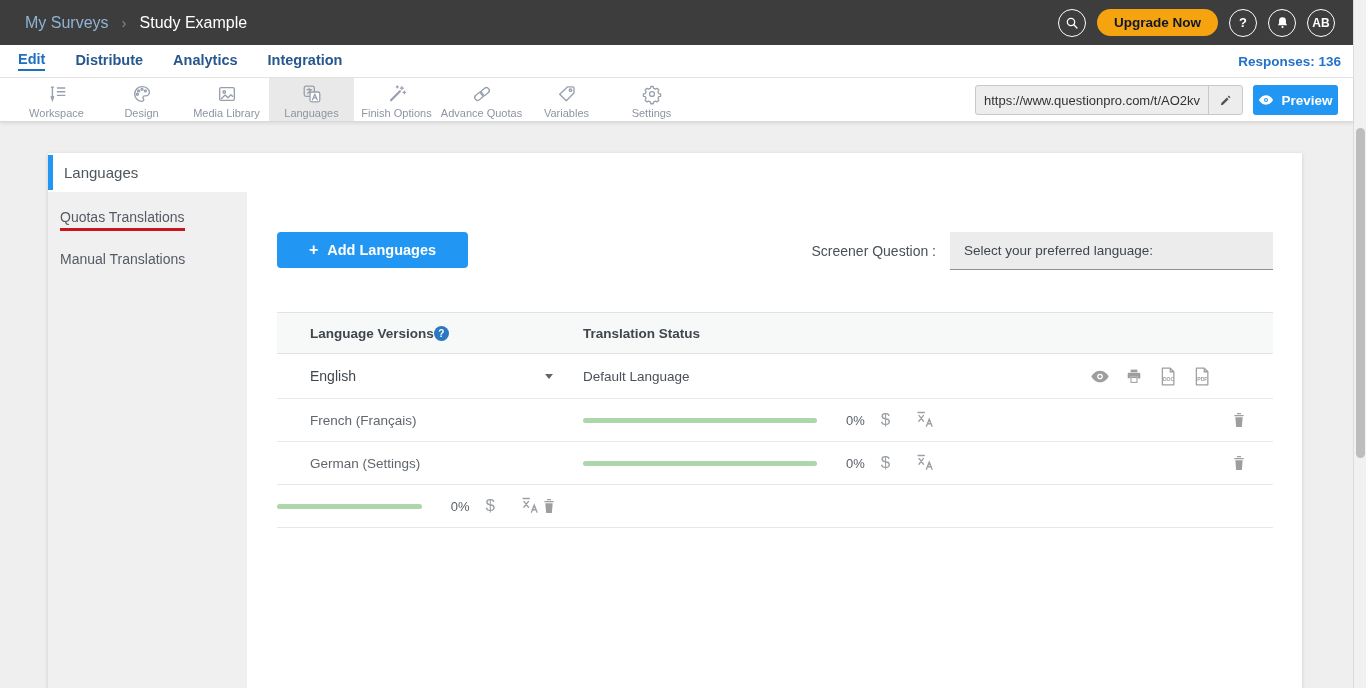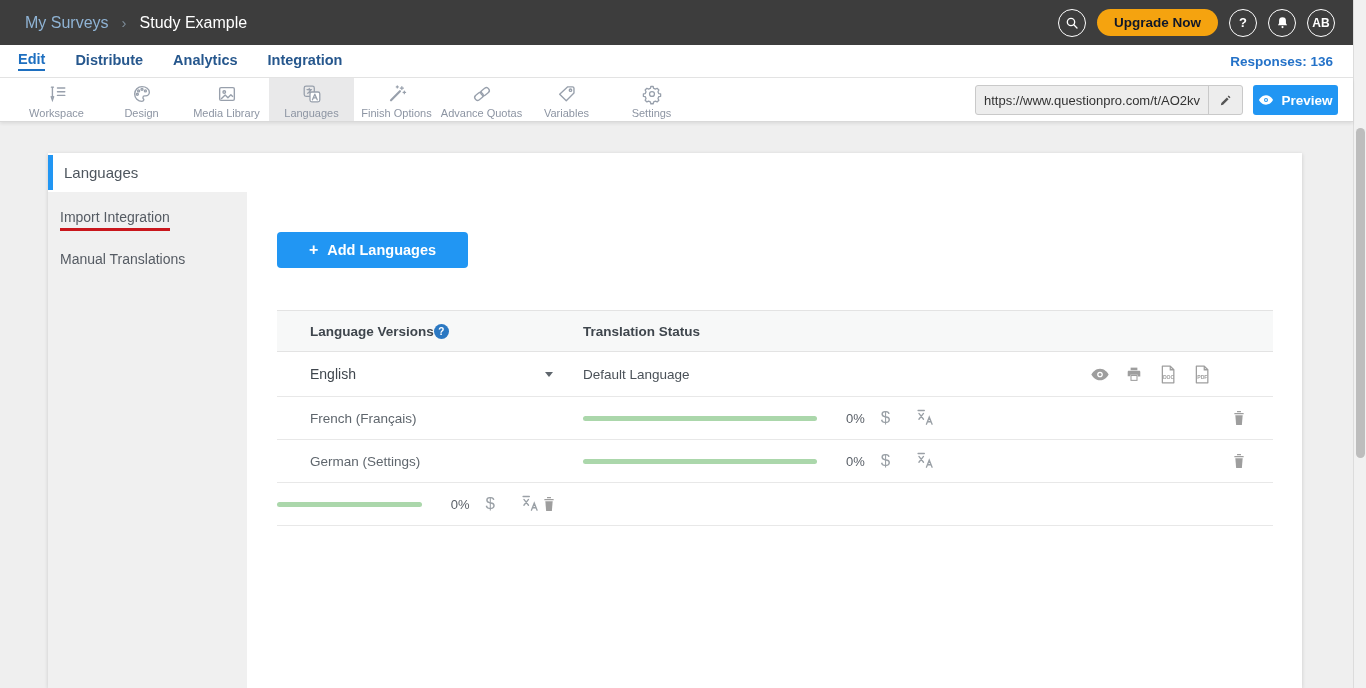--- a/index.html
+++ b/index.html
@@ -17,21 +17,21 @@
   .bc-sep { color:#7d8c99; font-size:15px; }
   .bc-current { color:#ffffff; font-size:16px; }
   .top-actions { position:absolute; right:18px; top:0; height:45px; display:flex; align-items:center; gap:11px; }
   .circle-btn { width:28px; height:28px; border:1.6px solid #fff; border-radius:50%; display:flex; align-items:center; justify-content:center; color:#fff; font-size:13px; font-weight:bold; cursor:pointer; }
   .upgrade-btn { height:27px; padding:0 17px; background:#f5a30f; border:none; border-radius:14px; color:#0f172a; font-size:13.5px; font-weight:bold; font-family:inherit; cursor:pointer; }
 
   
   .surveynav { height:33px; background:#fff; border-bottom:1px solid #e3e3e3; display:flex; align-items:center; padding-left:18px; gap:30px; position:relative; }
   .nav-item { font-size:14.5px; font-weight:bold; color:#26578d; cursor:pointer; padding-bottom:2px; }
   .nav-item.active { color:#1d6fc0; border-bottom:2px solid #1d6fc0; }
-  .responses { position:absolute; right:20px; font-size:13.5px; font-weight:bold; color:#2472c8; }
+  .responses { position:absolute; right:12px; font-size:13.5px; font-weight:bold; color:#2472c8; }
 
   
   .toolbar { height:44px; background:#fff; border-bottom:1px solid #d9d9d9; box-shadow:0 2px 3px rgba(0,0,0,.07); display:flex; align-items:stretch; padding-left:14px; position:relative; z-index:2; }
   .tool-item { width:85px; display:flex; flex-direction:column; align-items:center; justify-content:center; gap:2px; cursor:pointer; padding-top:3px; }
   .tool-item.active { background:#e9e9ea; }
   .tool-item svg { display:block; }
   .tool-label { font-size:11px; color:#8d95a3; white-space:nowrap; }
   .url-group { position:absolute; right:15px; top:7px; display:flex; gap:10px; }
   .urlbox { width:268px; height:30px; background:#ededed; border:1px solid #c9c9c9; border-radius:3px; display:flex; align-items:center; overflow:hidden; }
   .urlbox input { flex:1; border:none; background:transparent; font-family:inherit; font-size:13px; color:#333; padding:0 8px; outline:none; }
@@ -230,33 +230,37 @@
 
   <div class="main">
     <div class="card">
       <div class="card-title-row">
         <span class="active-bar"></span>
         <span class="card-title">Languages</span>
       </div>
       <div class="card-body">
         <div class="side-menu">
           <div class="menu-item">
-            <span class="red-underline">Import Integration</span>
+            <span class="red-underline">Quotas Translations</span>
           </div>
           <div class="menu-item">
             <span>Manual Translations</span>
           </div>
         </div>
 
         <div class="content">
           <div class="content-top">
             <button class="add-btn">
               <span class="plus">+</span>
               <span>Add Languages</span>
             </button>
+            <div class="screener">
+              <span class="screener-label">Screener Question :</span>
+              <div class="screener-select">Select your preferred language:</div>
+            </div>
           </div>
 
           <div class="table">
             <div class="thead">
               <div class="th1">
                 <span>Language Versions</span>
                 <span class="help-dot">?</span>
               </div>
               <div class="th2">Translation Status</div>
             </div>

